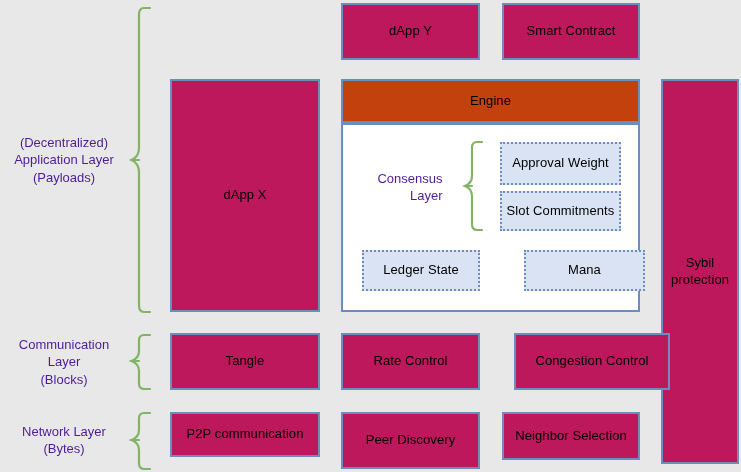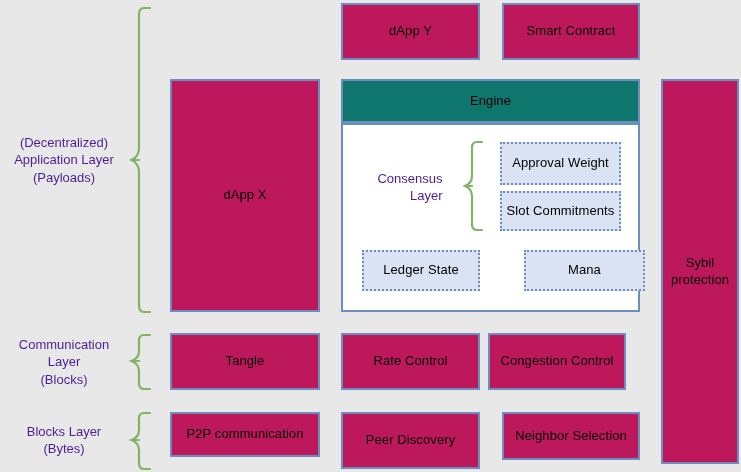--- a/index.html
+++ b/index.html
@@ -27,21 +27,21 @@
     display: flex;
     align-items: center;
     justify-content: center;
     text-align: center;
     color: #000000;
     font-size: 13px;
     line-height: 1.25;
     letter-spacing: 0.1px;
   }
   .box.filled {
-    background: #0f766e;
+    background: #c2410c;
   }
   .box.dotted {
     border: 2px dotted #6c8ebf;
     background: #dae3f3;
   }
   .box.container {
     background: #ffffff;
   }
   .layer-label {
     position: absolute;
@@ -103,21 +103,21 @@
   </div>
 
   <div class="layer-label" style="left:0px; top:130px; width:128px; height:60px;">(Decentralized)
 Application Layer
 (Payloads)</div>
 
   <div class="layer-label" style="left:0px; top:332px; width:128px; height:60px;">Communication
 Layer
 (Blocks)</div>
 
-  <div class="layer-label" style="left:0px; top:418px; width:128px; height:44px;">Blocks Layer
+  <div class="layer-label" style="left:0px; top:418px; width:128px; height:44px;">Network Layer
 (Bytes)</div>
 
   <div class="box" style="left:341px; top:3px; width:139px; height:57px;">dApp Y</div>
 
   <div class="box" style="left:502px; top:3px; width:138px; height:57px;">Smart Contract</div>
 
   <div class="box" style="left:170px; top:79px; width:150px; height:233px;text-align:center;">dApp X</div>
 
   <div class="box filled" style="left:341px; top:79px; width:299px; height:44px;">Engine</div>
 
@@ -141,21 +141,21 @@
 
   <div class="box dotted" style="left:500px; top:250px; width:121px; height:41px;margin-left:24px;">Mana</div>
 
   <div class="box" style="left:661px; top:79px; width:78px; height:385px; white-space:pre-line;">Sybil
 protection</div>
 
   <div class="box" style="left:170px; top:333px; width:150px; height:57px;">Tangle</div>
 
   <div class="box" style="left:341px; top:333px; width:139px; height:57px;">Rate Control</div>
 
-  <div class="box" style="left:488px; top:333px; width:138px; height:57px;">Congestion Control</div>
+  <div class="box" style="left:514px; top:333px; width:156px; height:57px;">Congestion Control</div>
 
   <div class="box" style="left:170px; top:412px; width:150px; height:45px;">P2P communication</div>
 
   <div class="box" style="left:341px; top:412px; width:139px; height:57px;">Peer Discovery</div>
 
   <div class="box" style="left:502px; top:412px; width:138px; height:48px;">Neighbor Selection</div>
 
 </div>
 
 </body></html>

